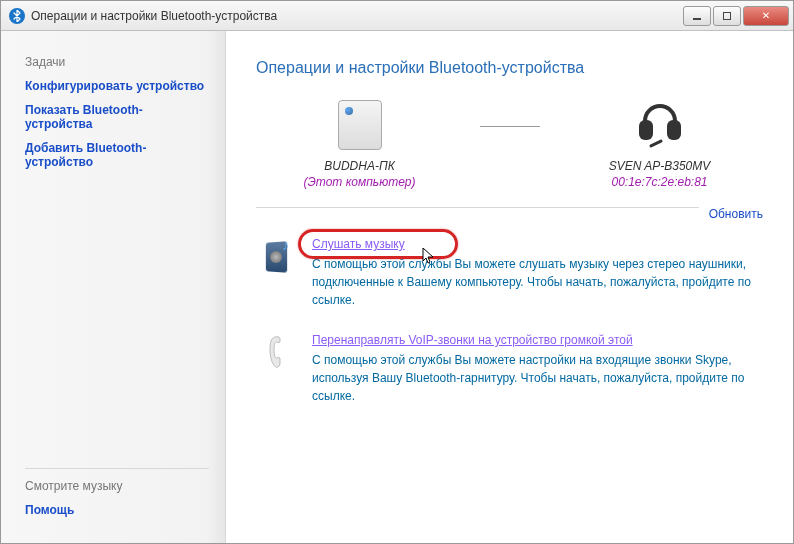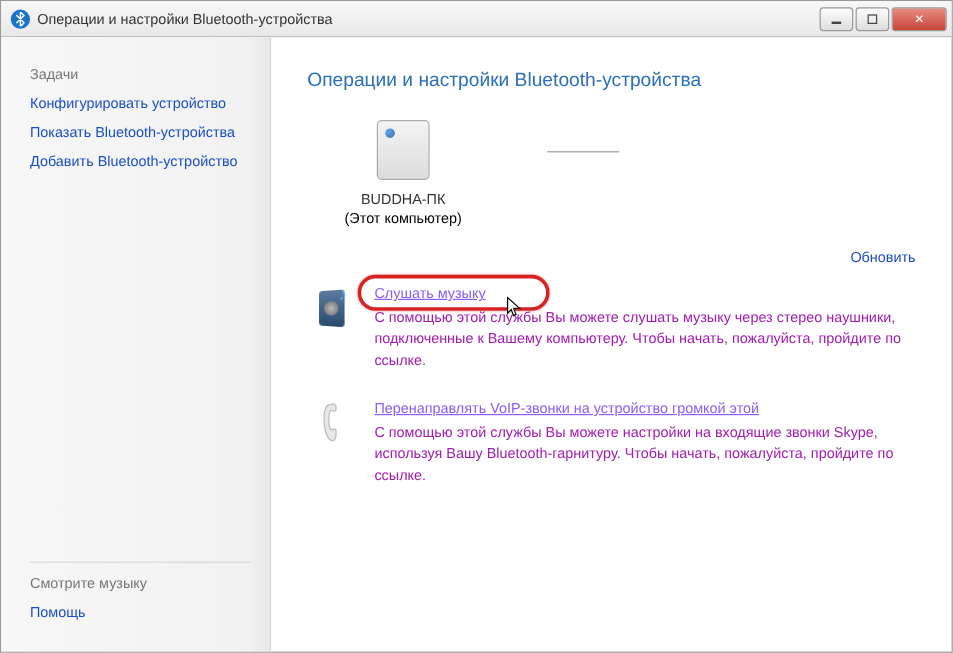--- a/index.html
+++ b/index.html
@@ -54,31 +54,32 @@
     background: linear-gradient(to right, #f7f7f7 0%, #f2f2f2 92%, #e6e6e6 100%);
     border-right: 1px solid #d8d8d8;
     padding: 24px 16px 16px 24px;
     display: flex; flex-direction: column;
   }
   .sidebar .section-head { color: #777; margin-bottom: 10px; }
   .sidebar .nav-link {
     color: #1a4ec8;
     margin-bottom: 10px;
     cursor: pointer;
+    font-weight: bold;
   }
   .sidebar .spacer { flex: 1; }
   .sidebar .divider { height:1px; background:#d8d8d8; margin: 8px 0 10px 0; }
 
   .main { flex:1; padding: 28px 30px 20px 30px; position: relative; }
   .main-title { color: #2a6fb8; font-size: 16px; margin-bottom: 20px; }
-  .devices { display:flex; align-items:flex-start; justify-content:flex-start; gap: 40px; margin-bottom: 18px; }
+  .devices { display:flex; align-items:flex-start; justify-content:center; gap: 40px; margin-bottom: 18px; font-style: italic; }
   .device { text-align:center; width: 160px; }
   .device .icon-box { height: 56px; display:flex; align-items:center; justify-content:center; margin-bottom:6px; }
   .device .name { color:#333; }
-  .device .sub { color:#000000; margin-top:2px; }
+  .device .sub { color:#a21caf; margin-top:2px; }
   .dev-line { width: 60px; height:10px; margin-top:24px; display:flex; align-items:center; }
   .dev-line::before { content:""; flex:1; height:1px; background:#999; }
   .dev-line::after { content:""; flex:1; height:1px; background:#999; }
 
   .pc-icon {
     width: 44px; height: 50px;
     background: linear-gradient(to bottom, #f4f4f4, #dcdcdc);
     border: 1px solid #aaa; border-radius: 4px;
     position: relative;
   }
@@ -97,29 +98,29 @@
     top:20px;
   }
   .headset-icon .cup.l { left:4px; }
   .headset-icon .cup.r { right:4px; }
   .headset-icon .mic {
     position:absolute; width:14px; height:3px; background:#333;
     top:42px; left:14px; border-radius:2px;
     transform: rotate(-25deg);
   }
 
-  .refresh-row { display:flex; align-items:flex-end; margin-bottom: 16px; flex-direction: column; }
+  .refresh-row { display:flex; align-items:flex-start; margin-bottom: 16px; }
   .refresh-row .line { flex:1; height:1px; background:#d8d8d8; }
   .refresh-link { color:#1a4ec8; margin-left:10px; cursor:pointer; }
 
   .service { display:flex; gap: 16px; margin-bottom: 24px; }
   .srv-icon { width:40px; flex-shrink:0; display:flex; align-items:flex-start; justify-content:center; padding-top:2px; }
   .srv-body { flex:1; }
   .srv-title { color:#8b5cf6; text-decoration: underline; margin-bottom:4px; cursor:pointer; position:relative; display:inline-block; }
-  .srv-desc { color:#a21caf; line-height:1.5; }
+  .srv-desc { color:#0369a1; line-height:1.5; }
 
   .highlight {
     position:absolute;
     border: 3px solid #d62323;
     border-radius: 16px;
     left: -14px; top: -8px;
     width: 160px; height: 30px;
     box-shadow: 0 0 2px rgba(214,35,35,.6);
     pointer-events:none;
   }
@@ -188,20 +189,32 @@
 
       <div class="devices">
         <div class="device">
           <div class="icon-box">
               <div class="pc-icon"></div>
             </div>
           <div class="name">BUDDHA-ПК</div>
           <div class="sub">(Этот компьютер)</div>
         </div>
         <div class="dev-line"></div>
+        <div class="device">
+          <div class="icon-box">
+            <div class="headset-icon">
+              <div class="band"></div>
+                <div class="cup l"></div>
+                <div class="cup r"></div>
+                <div class="mic"></div>
+            </div>
+          </div>
+          <div class="name">SVEN AP-B350MV</div>
+          <div class="sub">00:1e:7c:2e:eb:81</div>
+        </div>
       </div>
 
       <div class="refresh-row">
         <div class="line"></div>
         <span class="refresh-link">Обновить</span>
       </div>
 
       <div class="service">
         <div class="srv-icon">
           <div class="spk-icon">

